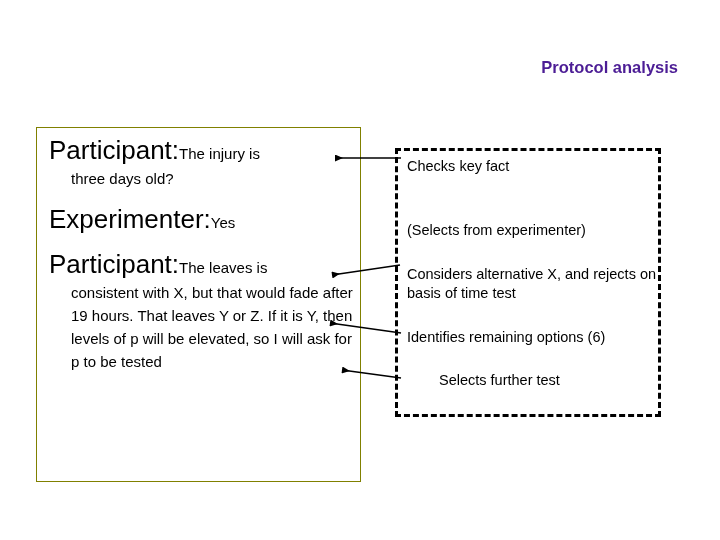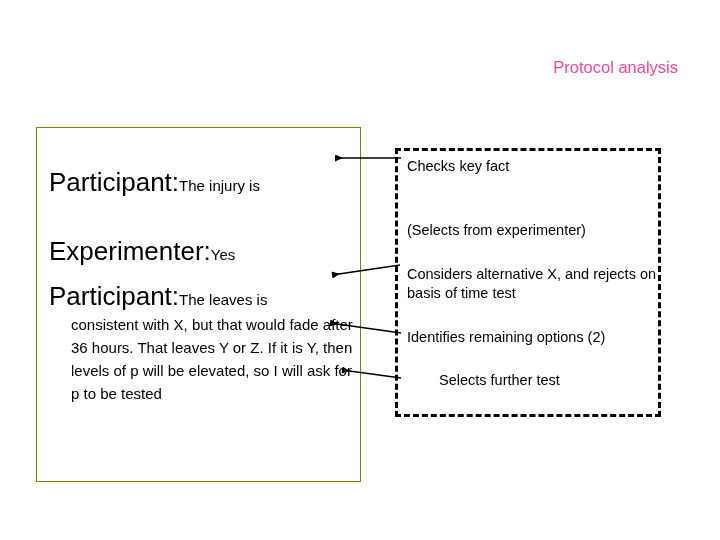--- a/index.html
+++ b/index.html
@@ -19,42 +19,42 @@
 
   
   #title {
     position: absolute;
     left: 0px;
     top: 57px;
     width: 678px;
     text-align: right;
     font-size: 16.5px;
     line-height: 20px;
-    color: #ec4899;
+    color: #4c1d95;
     white-space: nowrap;
+    font-weight: bold;
   }
 
   
   #transcript-box {
     position: absolute;
     left: 36px;
     top: 127px;
     width: 325px;
     height: 355px;
     border: 1px solid #808000;
     box-sizing: border-box;
     background: transparent;
   }
   .speaker-block {
     position: absolute;
     left: 0;
     width: 325px;
     box-sizing: border-box;
     padding: 0 6px 0 12px;
-    margin-top: 32px;
   }
   #block-p1 { top: 7px; }
   #block-e1 { top: 76px; }
   #block-p2 { top: 121px; }
 
   .speaker-name {
     font-size: 26px;
     line-height: 30px;
     letter-spacing: 0px;
   }
@@ -109,38 +109,39 @@
 <body>
 
 <div id="slide">
 
   <div id="title">Protocol analysis</div>
 
   <div id="transcript-box">
 
     <div class="speaker-block" id="block-p1">
       <span class="speaker-name">Participant:</span><span class="utterance">The injury is</span>
+      <span class="utterance-rest">three days old?</span>
     </div>
 
     <div class="speaker-block" id="block-e1">
       <span class="speaker-name">Experimenter:</span><span class="utterance">Yes</span>
     </div>
 
     <div class="speaker-block" id="block-p2">
       <span class="speaker-name">Participant:</span><span class="utterance">The leaves is</span>
-      <span class="utterance-rest">consistent with X, but that would fade after 36 hours. That leaves Y or Z. If it is Y, then levels of p will be elevated, so I will ask for p to be tested</span>
+      <span class="utterance-rest">consistent with X, but that would fade after 19 hours. That leaves Y or Z. If it is Y, then levels of p will be elevated, so I will ask for p to be tested</span>
     </div>
 
   </div>
 
   <div id="annotation-box">
     <div class="annotation" id="ann-1">Checks key fact</div>
     <div class="annotation" id="ann-2">(Selects from experimenter)</div>
     <div class="annotation" id="ann-3">Considers alternative X, and rejects on basis of time test</div>
-    <div class="annotation" id="ann-4">Identifies remaining options (2)</div>
+    <div class="annotation" id="ann-4">Identifies remaining options (6)</div>
     <div class="annotation" id="ann-5">Selects further test</div>
   </div>
 
   <svg id="arrow-layer" width="720" height="540" viewBox="0 0 720 540">
     <defs>
       <marker id="arrowhead" markerWidth="9" markerHeight="7" refX="8" refY="3.5" orient="auto" markerUnits="userSpaceOnUse">
         <polygon points="8,0 8,7 0,3.5" fill="#000000"></polygon>
       </marker>
     </defs>
     <line x1="401" y1="158" x2="335" y2="158" stroke="#000000" stroke-width="1.6" marker-end="url(#arrowhead)"></line>

